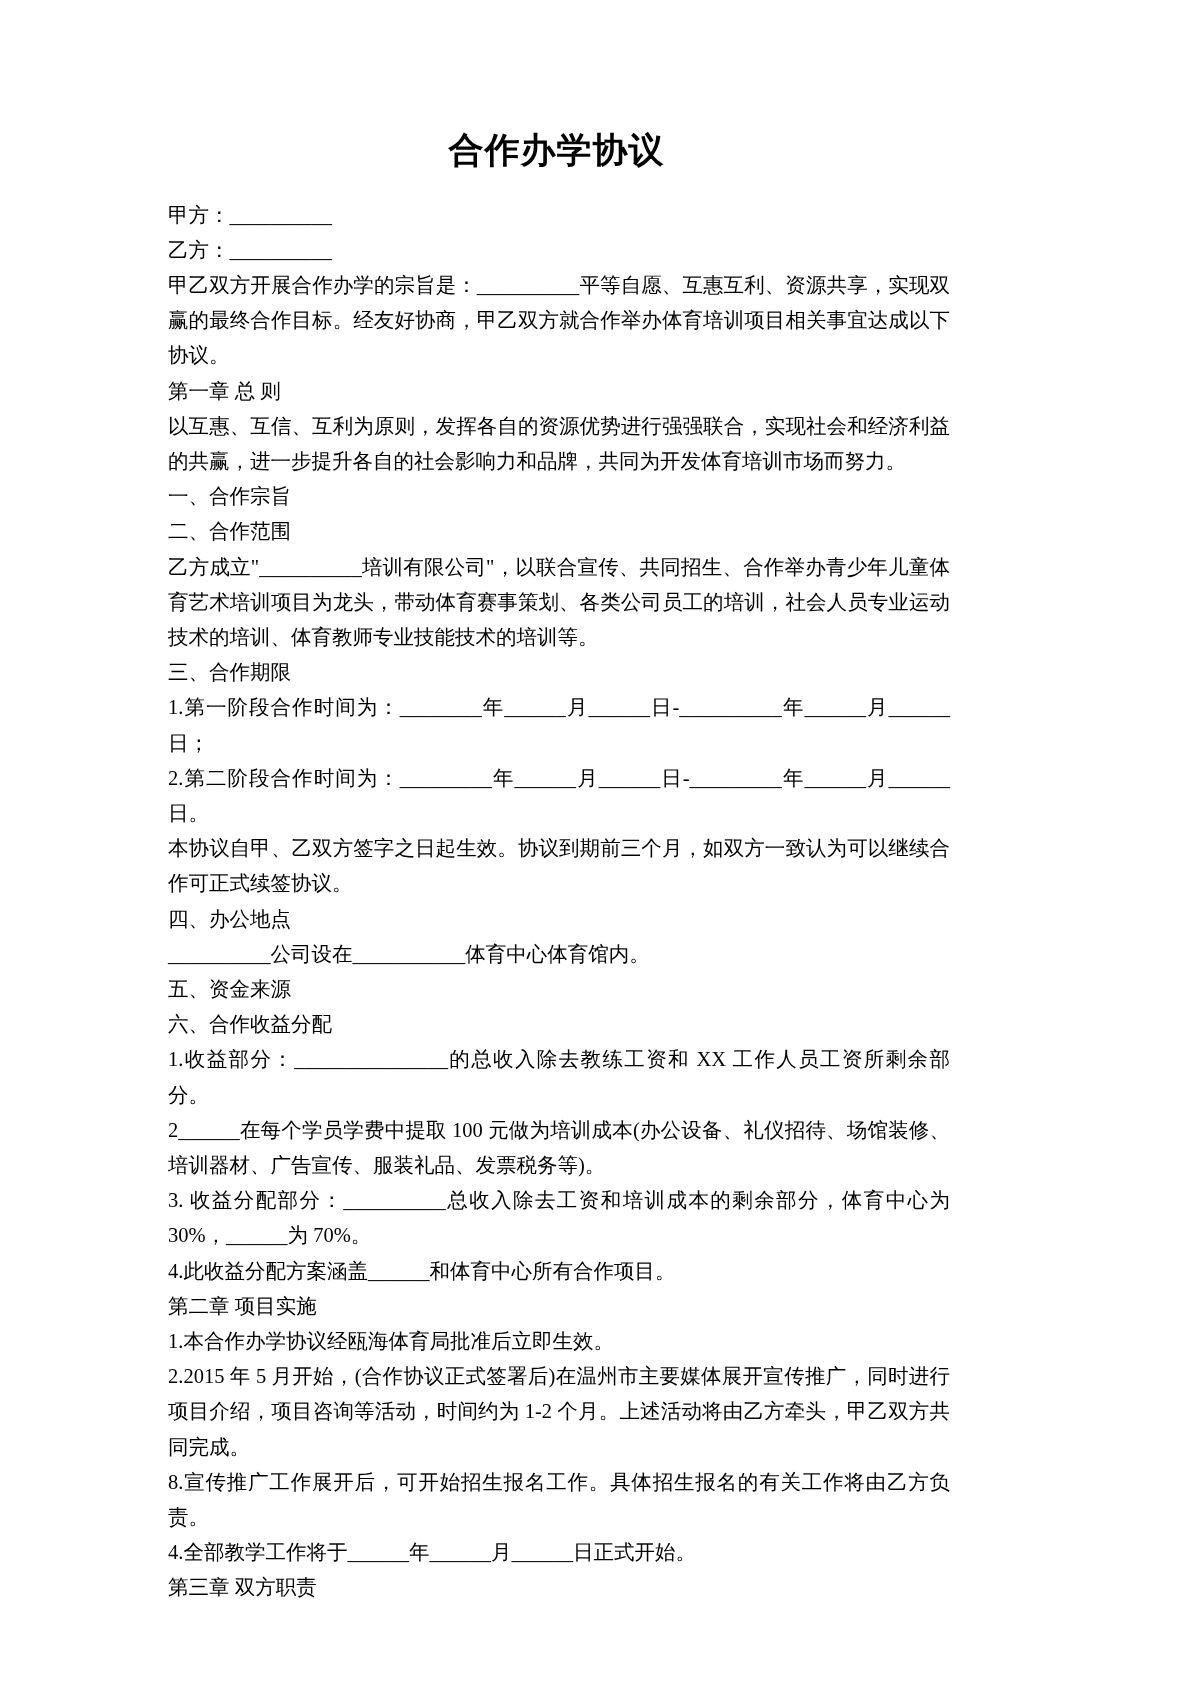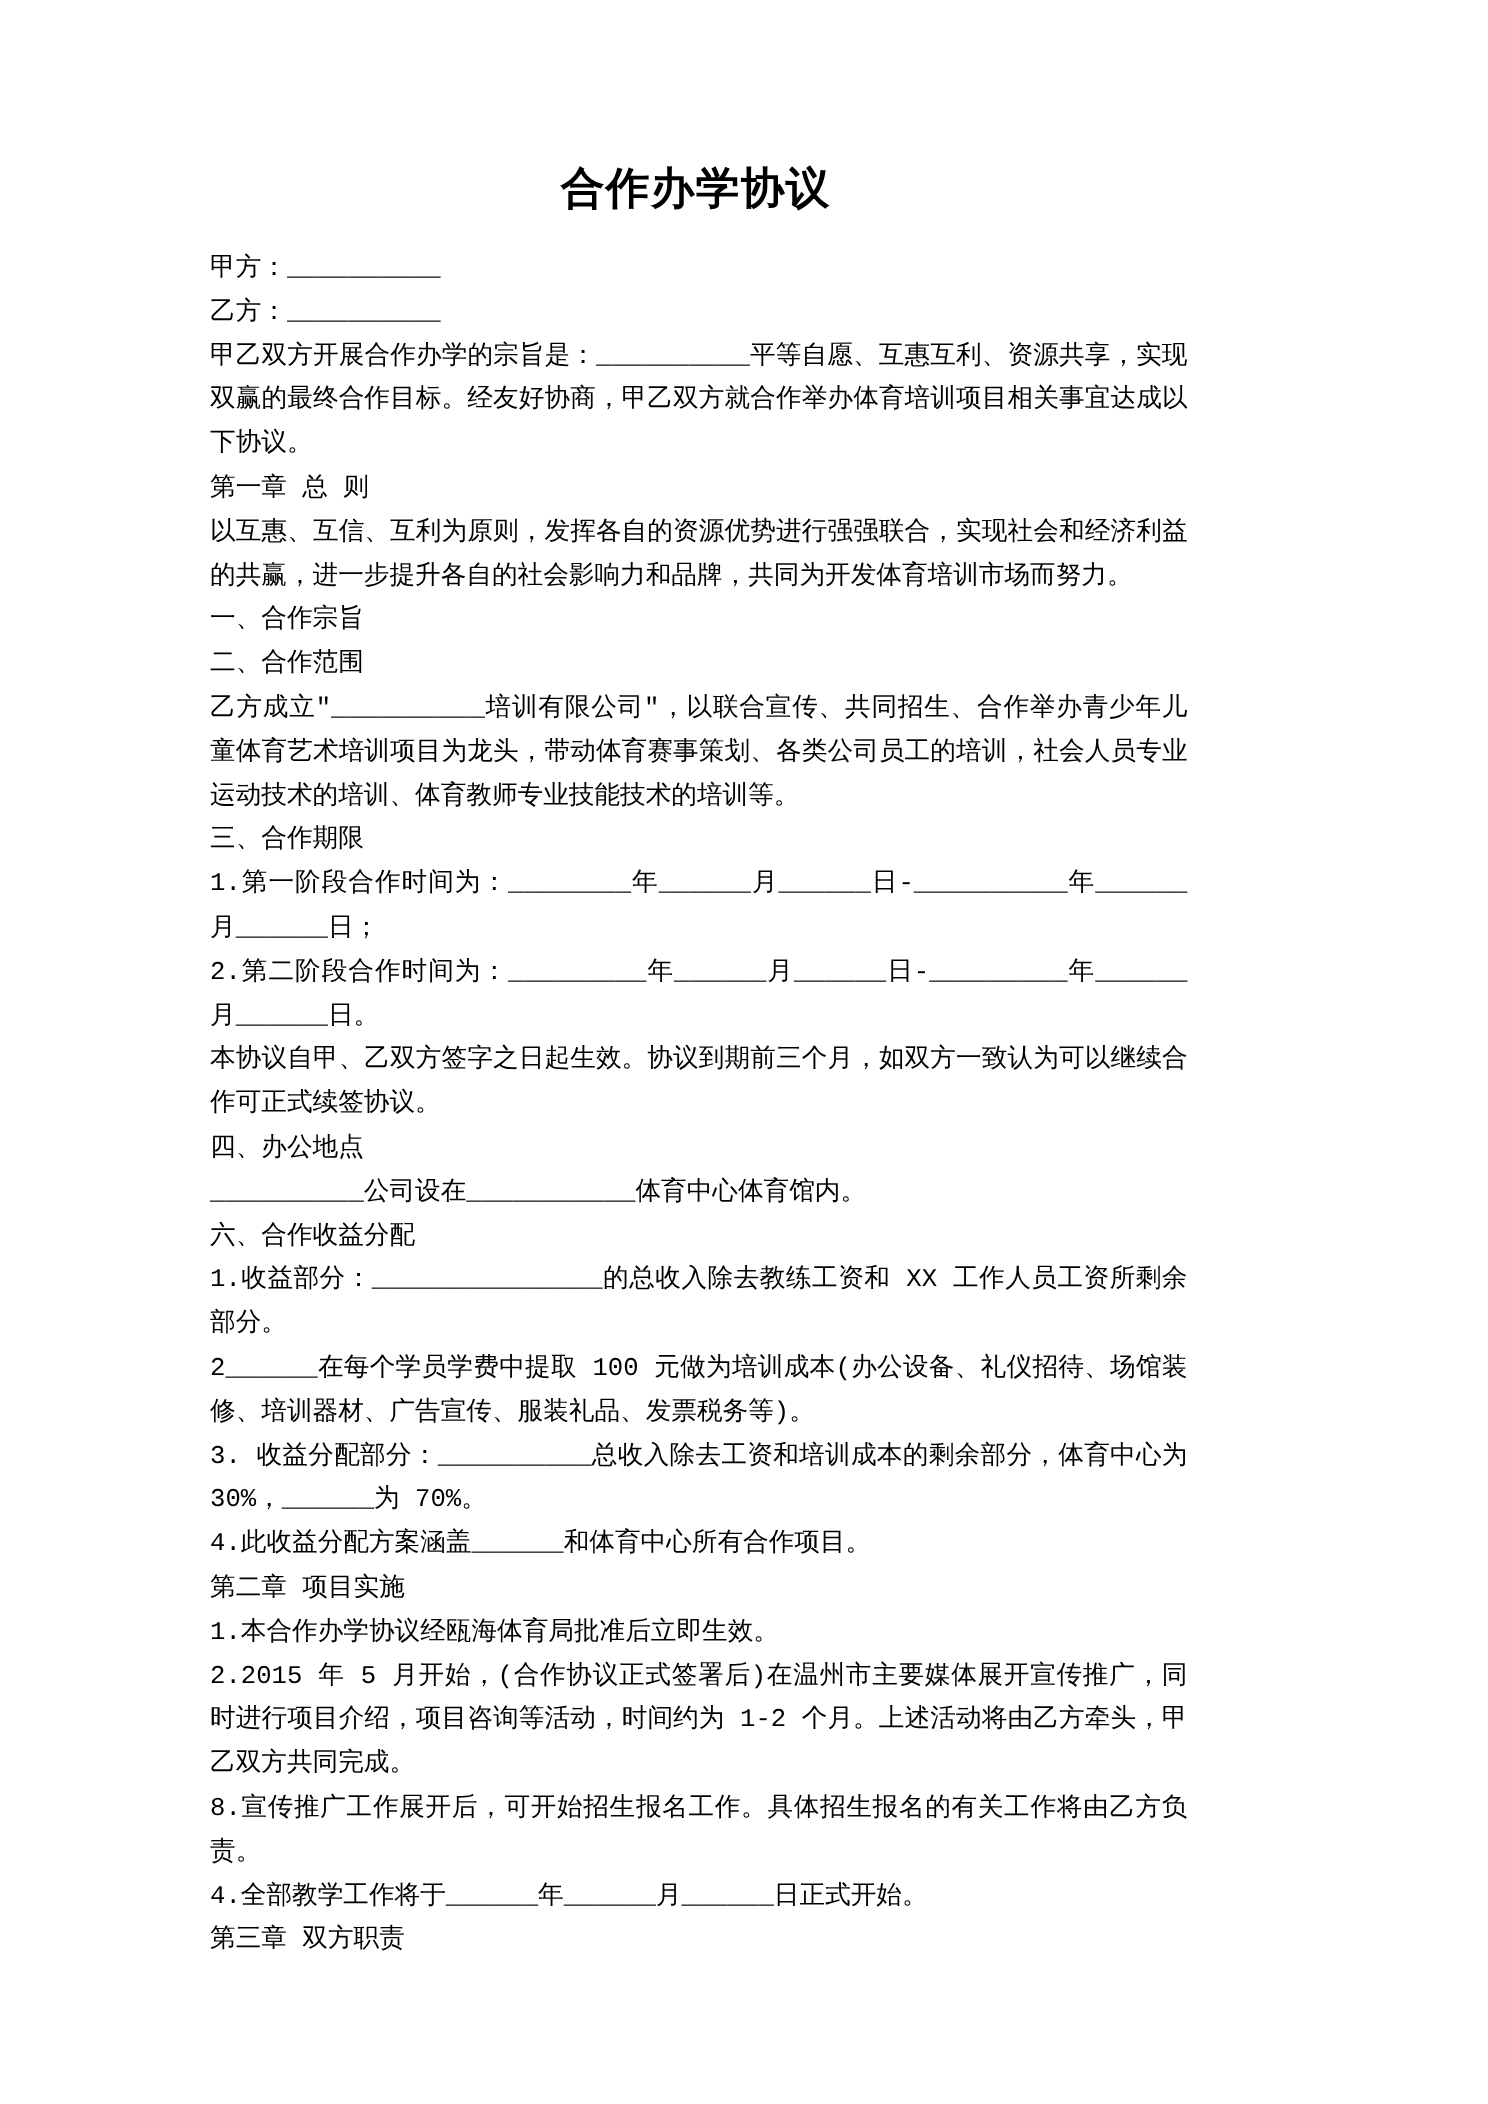--- a/index.html
+++ b/index.html
@@ -34,21 +34,20 @@
     font-size: 20.5px;
     line-height: 35.2px;
     text-align: justify;
     text-justify: inter-ideograph;
     width: 782px;
   }
   .para {
     margin: 0;
     text-indent: 0;
     white-space: normal;
-    font-family: Liberation Mono, monospace;
   }
 </style>
 </head>
 <body>
 
 <div class="page">
 
   <h1 class="doc-title">合作办学协议</h1>
 
   <div class="body-block">
@@ -59,20 +58,21 @@
     <p class="para">以互惠、互信、互利为原则，发挥各自的资源优势进行强强联合，实现社会和经济利益的共赢，进一步提升各自的社会影响力和品牌，共同为开发体育培训市场而努力。</p>
     <p class="para">一、合作宗旨</p>
     <p class="para">二、合作范围</p>
     <p class="para">乙方成立"__________培训有限公司"，以联合宣传、共同招生、合作举办青少年儿童体育艺术培训项目为龙头，带动体育赛事策划、各类公司员工的培训，社会人员专业运动技术的培训、体育教师专业技能技术的培训等。</p>
     <p class="para">三、合作期限</p>
     <p class="para">1.第一阶段合作时间为：________年______月______日-__________年______月______日；</p>
     <p class="para">2.第二阶段合作时间为：_________年______月______日-_________年______月______日。</p>
     <p class="para">本协议自甲、乙双方签字之日起生效。协议到期前三个月，如双方一致认为可以继续合作可正式续签协议。</p>
     <p class="para">四、办公地点</p>
     <p class="para">__________公司设在___________体育中心体育馆内。</p>
+    <p class="para">五、资金来源</p>
     <p class="para">六、合作收益分配</p>
     <p class="para">1.收益部分：_______________的总收入除去教练工资和 XX 工作人员工资所剩余部分。</p>
     <p class="para">2______在每个学员学费中提取 100 元做为培训成本(办公设备、礼仪招待、场馆装修、培训器材、广告宣传、服装礼品、发票税务等)。</p>
     <p class="para">3. 收益分配部分：__________总收入除去工资和培训成本的剩余部分，体育中心为 30%，______为 70%。</p>
     <p class="para">4.此收益分配方案涵盖______和体育中心所有合作项目。</p>
     <p class="para">第二章 项目实施</p>
     <p class="para">1.本合作办学协议经瓯海体育局批准后立即生效。</p>
     <p class="para">2.2015 年 5 月开始，(合作协议正式签署后)在温州市主要媒体展开宣传推广，同时进行项目介绍，项目咨询等活动，时间约为 1-2 个月。上述活动将由乙方牵头，甲乙双方共同完成。</p>
     <p class="para">8.宣传推广工作展开后，可开始招生报名工作。具体招生报名的有关工作将由乙方负责。</p>
     <p class="para">4.全部教学工作将于______年______月______日正式开始。</p>

